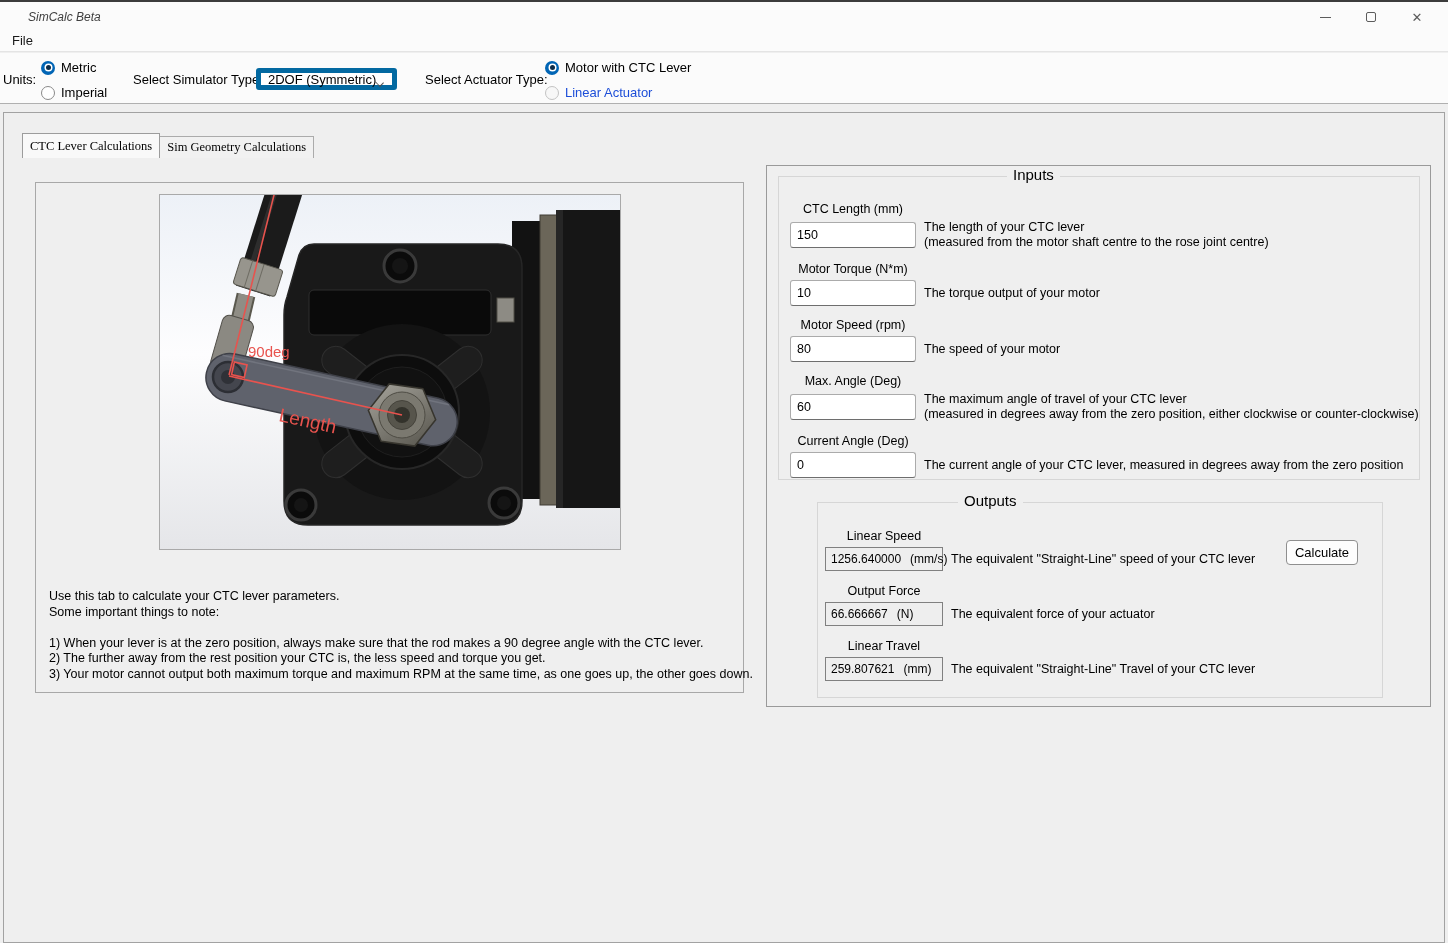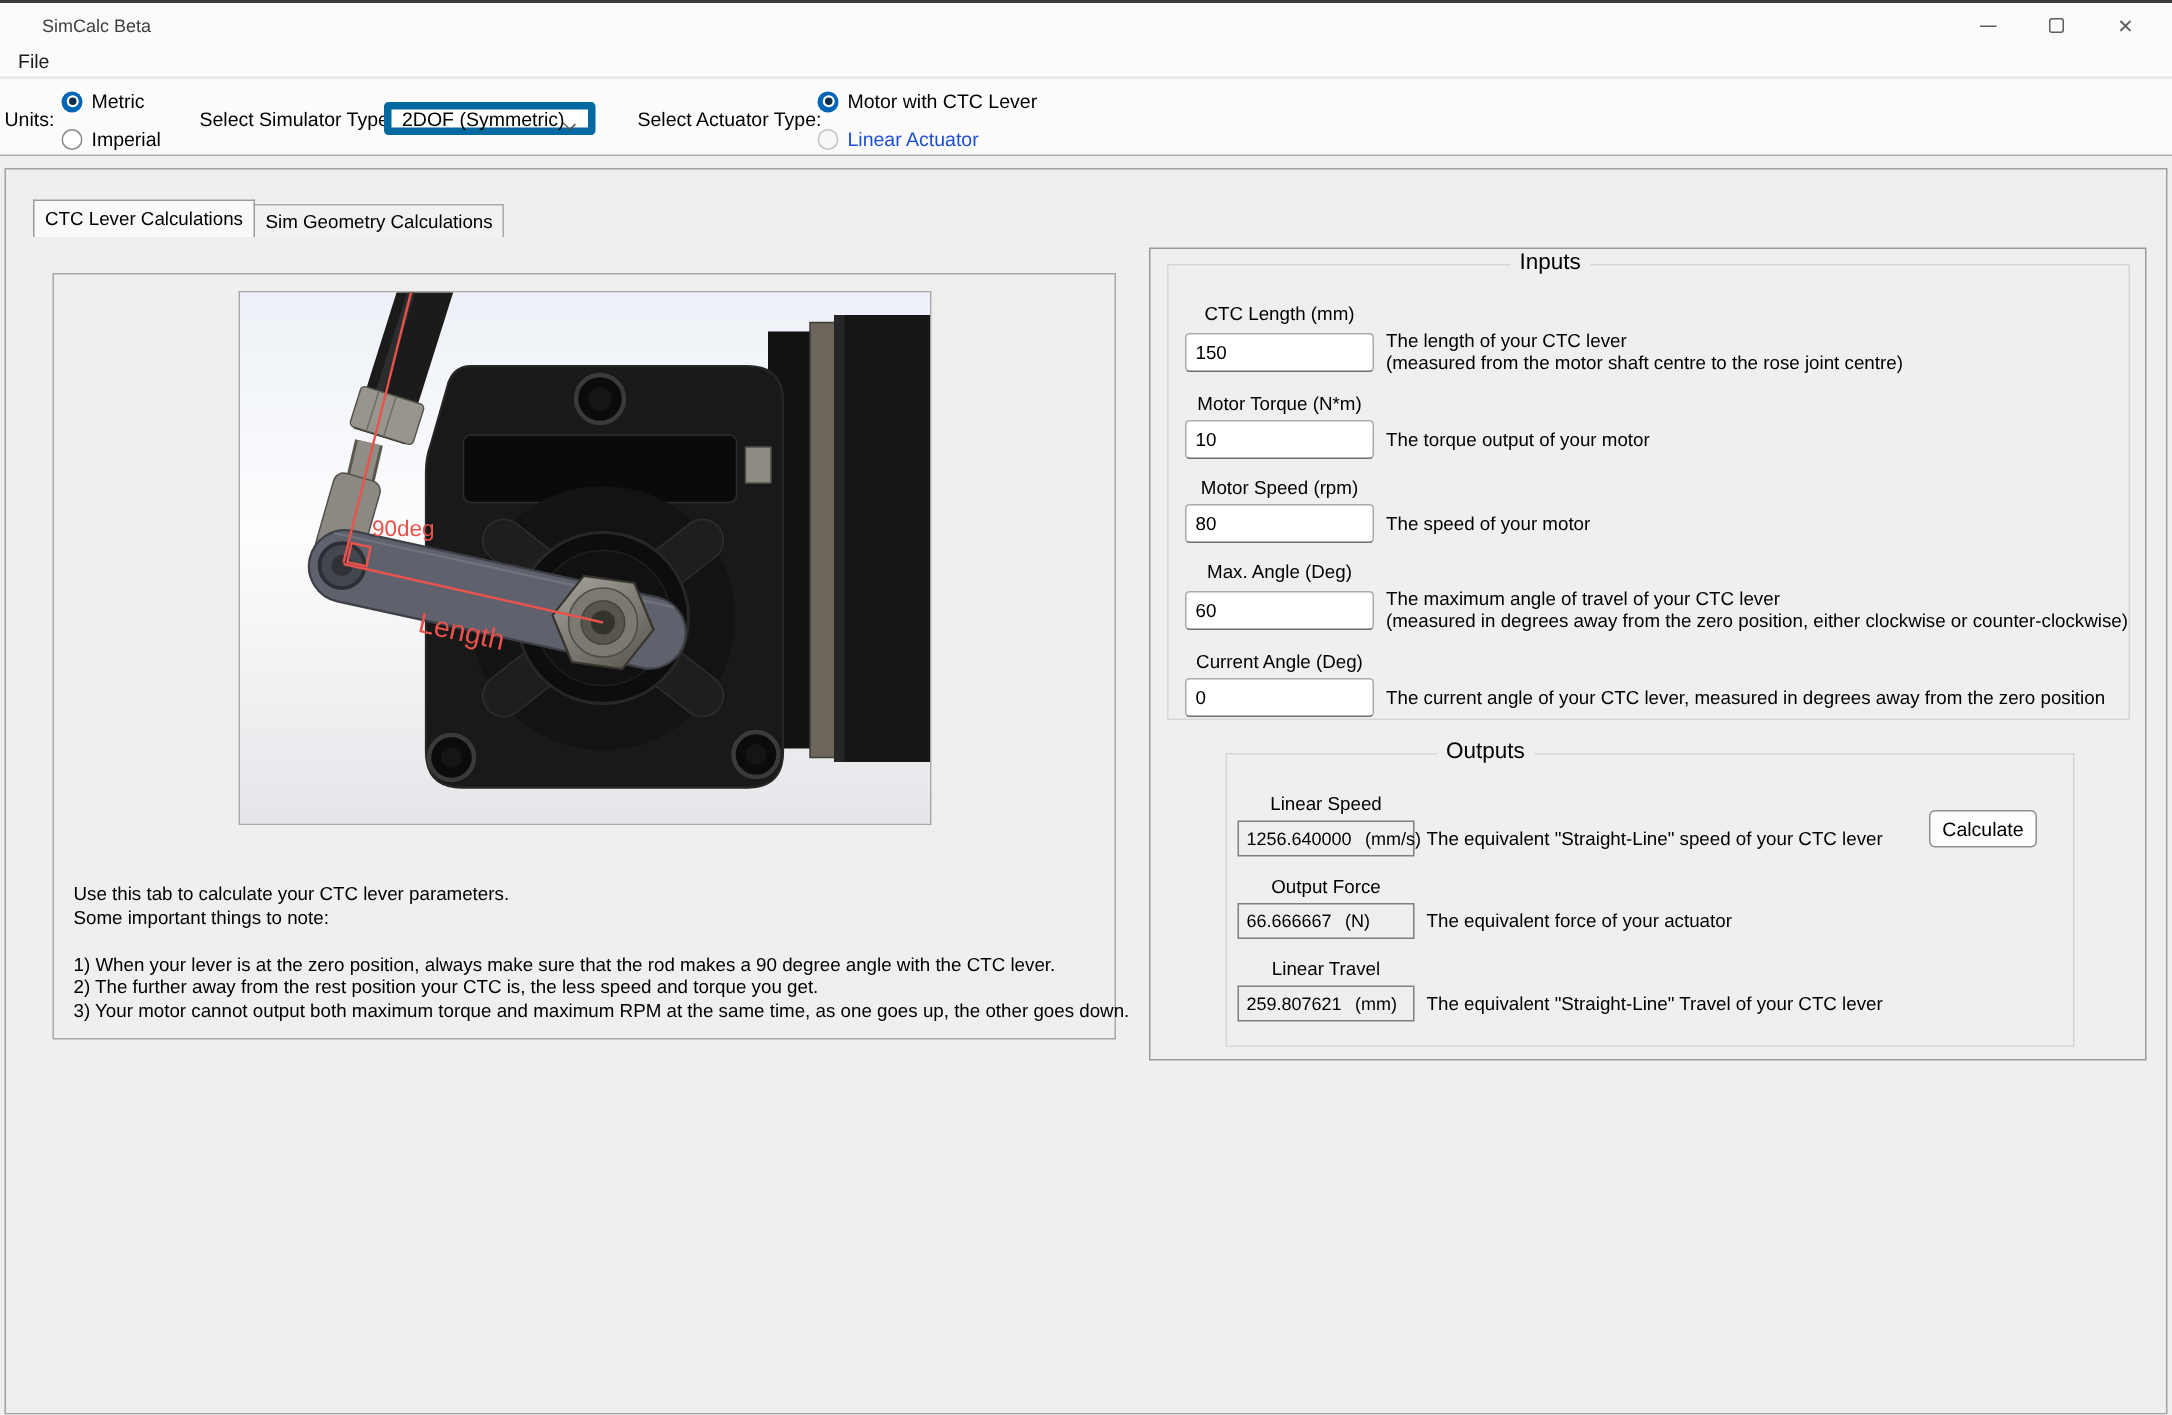--- a/index.html
+++ b/index.html
@@ -6,21 +6,21 @@
   html,body { width:1448px; height:943px; overflow:hidden; }
   body {
     font-family:"Liberation Sans","DejaVu Sans",sans-serif;
     background:#efefef; color:#000; font-size:13px; position:relative;
   }
   
   .titlebar {
     position:absolute; left:0; top:0; width:1448px; height:30px;
     background:#fbfbfb; border-top:2px solid #3c3c3c;
   }
-  .title-text { position:absolute; left:28px; top:8px; font-size:12px; color:#3f3f3f; }
+  .title-text { position:absolute; left:28px; top:8px; font-size:12px; color:#3f3f3f;font-style:italic; }
   .win-controls { position:absolute; right:8px; top:0; height:30px; display:flex; }
   .win-btn { width:46px; height:30px; display:flex; align-items:center; justify-content:center; color:#5c5c5c; }
   .glyph-min { width:11px; height:0; border-top:1px solid #5c5c5c; }
   .glyph-max { width:10px; height:10px; border:1px solid #5c5c5c; border-radius:2px; }
   .glyph-close { font-size:13px; line-height:1; }
   .menubar {
     position:absolute; left:0; top:30px; width:1448px; height:22px;
     background:#fbfbfb; border-bottom:1px solid #e4e4e4;
   }
   .menu-item { position:absolute; left:8px; top:3px; padding:0 4px; font-size:13px; color:#1a1a1a; }
@@ -44,21 +44,21 @@
     display:flex; align-items:center; padding-left:7px; font-size:13px;
   }
   .combo .chev { position:absolute; right:9px; top:6px; width:7px; height:7px;
     border-right:1.4px solid #4f4f4f; border-bottom:1.4px solid #4f4f4f; transform:rotate(45deg) scale(1,.8); }
   
   .main-panel {
     position:absolute; left:3px; top:112px; width:1442px; height:831px;
     background:#efefef; border:1px solid #a2a2a2;
   }
   .tabs { position:absolute; left:18px; top:20px; display:flex; align-items:flex-end; }
-  .tab { font-size:12.5px; padding:0 7px; display:flex; align-items:center; }
+  .tab { font-size:12.5px; padding:0 7px; display:flex; align-items:center;font-family:Liberation Serif, serif; }
   .tab.active { height:25px; background:#f9f9f9; border:1px solid #9c9c9c; border-bottom:none; z-index:2; }
   .tab.inactive { height:22px; background:#f1f1f1; border:1px solid #ababab; border-bottom:none; margin-left:-1px; }
   
   .left-box { position:absolute; left:31px; top:69px; width:709px; height:511px; border:1px solid #a8a8a8; }
   .diagram-frame { position:absolute; left:123px; top:11px; width:462px; height:356px; border:1px solid #a9a9a9; background:#fff; }
   .notes { position:absolute; left:13px; top:406px; font-size:12.5px; line-height:15.6px; color:#000000; white-space:nowrap; }
   
   .right-outer { position:absolute; left:762px; top:52px; width:665px; height:542px; border:1px solid #9a9a9a; }
   .groupbox { position:absolute; border:1px solid #d6d6d6; }
   .groupbox .legend { position:absolute; top:-11px; background:#efefef; padding:0 6px; font-size:15px; color:#000; }

